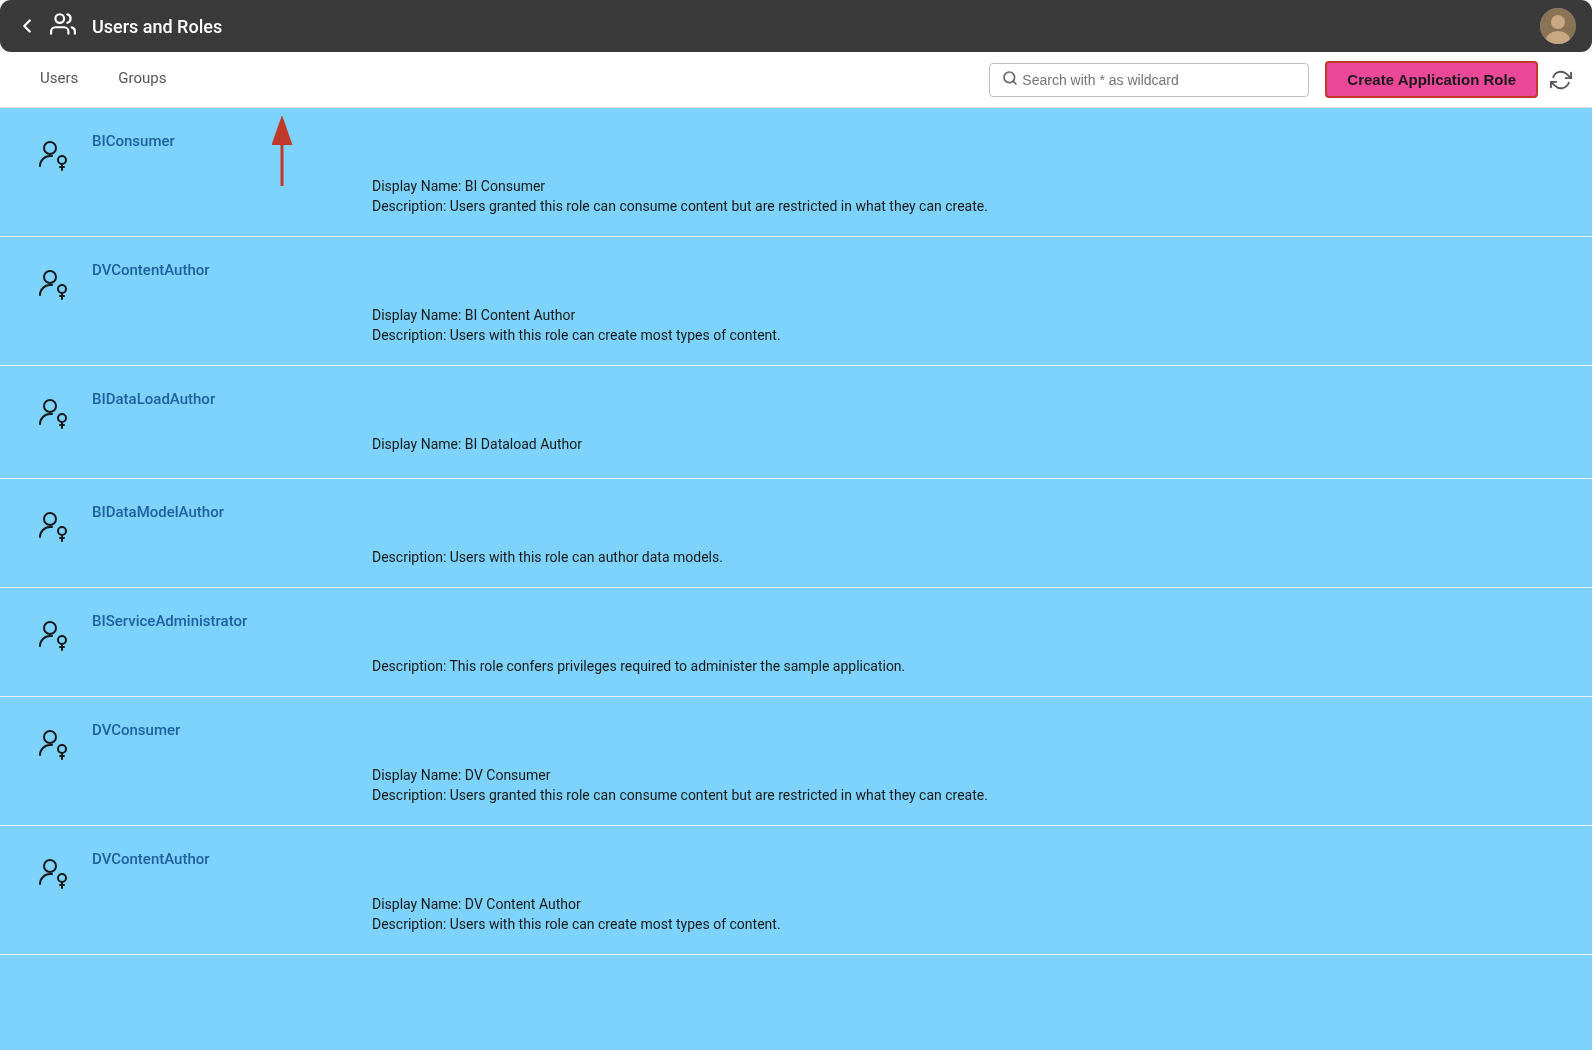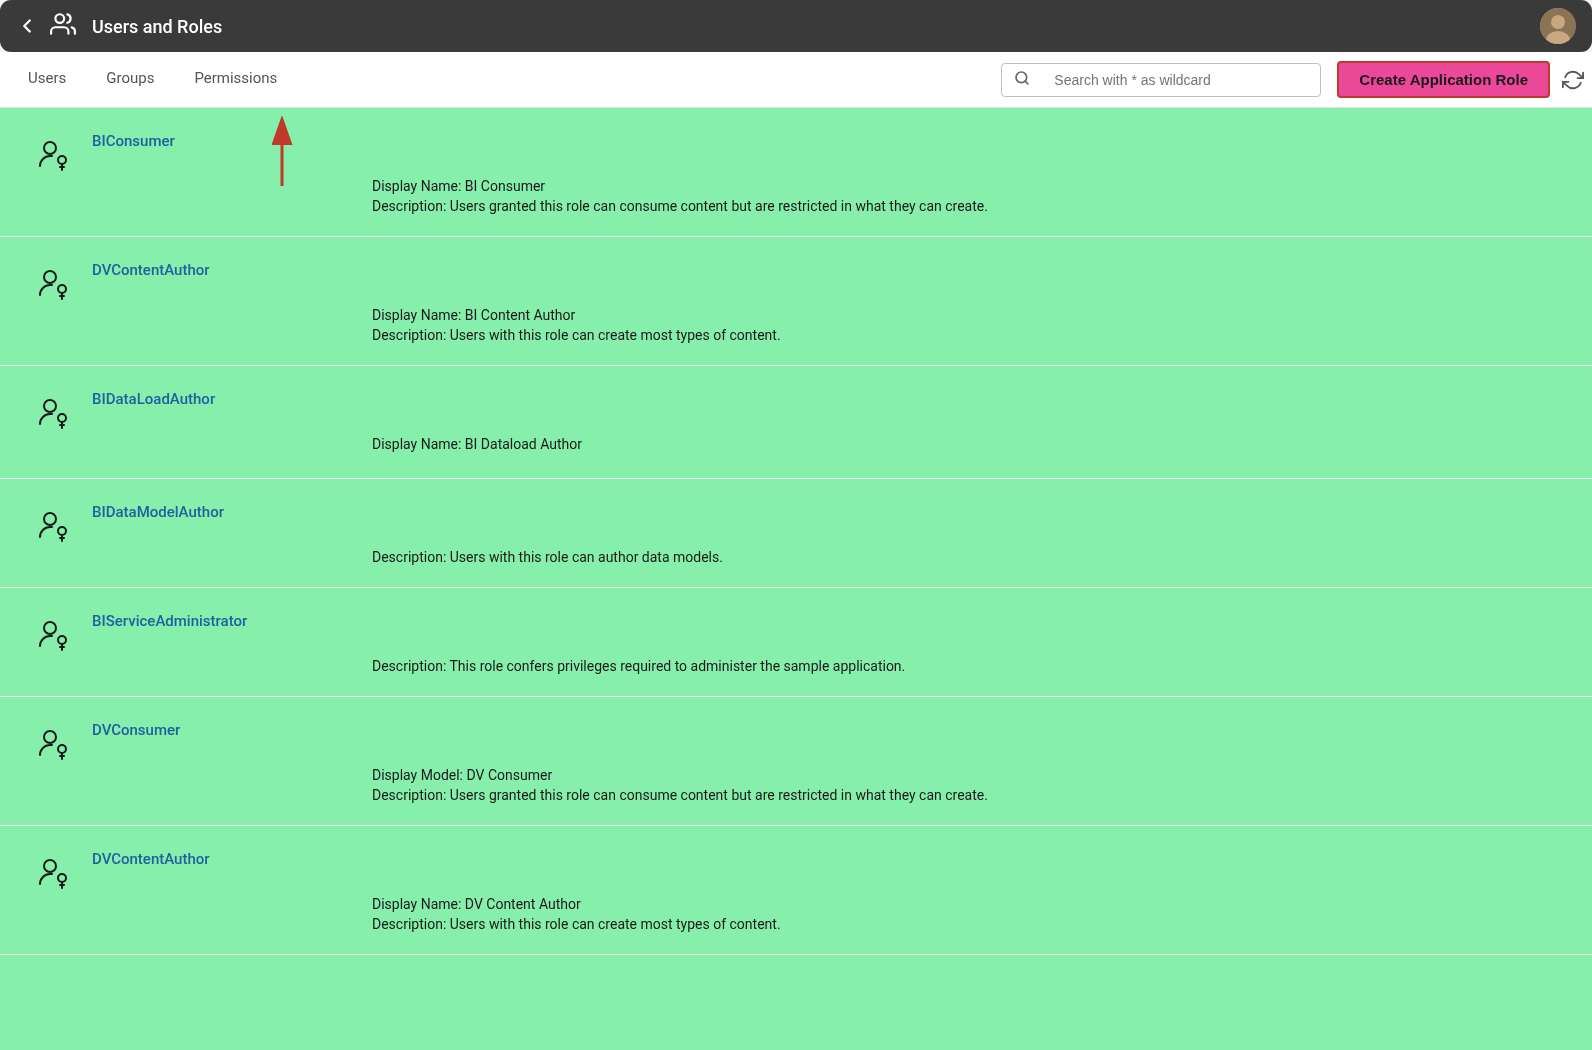--- a/index.html
+++ b/index.html
@@ -53,21 +53,21 @@
       width: 36px;
       height: 36px;
     }
 
     
     .nav-bar {
       background: #ffffff;
       height: 56px;
       display: flex;
       align-items: center;
-      padding: 0 8px;
+      padding: 0 20px;
       border-bottom: 1px solid #e0e0e0;
       gap: 0;
     }
     .nav-tab {
       height: 56px;
       display: flex;
       align-items: center;
       padding: 0 20px;
       font-size: 15px;
       color: #555;
@@ -85,21 +85,21 @@
       flex: 1;
     }
     .search-box {
       display: flex;
       align-items: center;
       border: 1px solid #c0c0c0;
       border-radius: 4px;
       padding: 6px 12px;
       background: #fff;
       width: 320px;
-      gap: 24px;
+      gap: 4px;
     }
     .search-box input {
       border: none;
       outline: none;
       font-size: 14px;
       color: #888;
       width: 100%;
       background: transparent;
     }
     .search-icon-wrap {
@@ -124,21 +124,21 @@
       border: none;
       cursor: pointer;
       font-size: 20px;
       color: #555;
       display: flex;
       align-items: center;
     }
 
     
     .content {
-      background: #86efac;
+      background: #7dd3fc;
       padding: 0 0 32px 0;
       min-height: 942px;
     }
 
     
     .role-list {
       padding: 0;
     }
     .role-row {
       display: flex;
@@ -209,21 +209,20 @@
       <circle cx="18" cy="18" r="18" fill="#8B7355"></circle>
       <circle cx="18" cy="14" r="7" fill="#c8a882"></circle>
       <ellipse cx="18" cy="32" rx="12" ry="9" fill="#c8a882"></ellipse>
     </svg>
   </div>
 </div>
 
 <div class="nav-bar">
   <div class="nav-tab">Users</div>
   <div class="nav-tab">Groups</div>
-  <div class="nav-tab">Permissions</div>
   <div class="nav-spacer"></div>
   <div class="search-box">
     <span class="search-icon-wrap">
       <svg width="16" height="16" viewBox="0 0 24 24" fill="none" stroke="#666" stroke-width="2.5" stroke-linecap="round" stroke-linejoin="round">
         <circle cx="11" cy="11" r="8"></circle>
         <line x1="21" y1="21" x2="16.65" y2="16.65"></line>
       </svg>
     </span>
     <input type="text" placeholder="Search with * as wildcard" style="">
   </div>
@@ -338,21 +337,21 @@
         <svg viewBox="0 0 36 36" fill="none" xmlns="http://www.w3.org/2000/svg">
           <circle cx="14" cy="12" r="6" stroke="#1a1a1a" stroke-width="2"></circle>
           <path d="M4 30c0-5.523 4.477-10 10-10h2" stroke="#1a1a1a" stroke-width="2" stroke-linecap="round"></path>
           <circle cx="26" cy="24" r="4" stroke="#1a1a1a" stroke-width="2"></circle>
           <line x1="26" y1="28" x2="26" y2="34" stroke="#1a1a1a" stroke-width="2" stroke-linecap="round"></line>
           <line x1="24" y1="31" x2="28" y2="31" stroke="#1a1a1a" stroke-width="2" stroke-linecap="round"></line>
         </svg>
       </div>
       <div class="role-name">DVConsumer</div>
       <div class="role-info">
-        <div class="role-display-name">Display Model: DV Consumer</div>
+        <div class="role-display-name">Display Name: DV Consumer</div>
         <div class="role-description">Description: Users granted this role can consume content but are restricted in what they can create.</div>
       </div>
     </div>
 
     <div class="role-row">
       <div class="role-icon">
         <svg viewBox="0 0 36 36" fill="none" xmlns="http://www.w3.org/2000/svg">
           <circle cx="14" cy="12" r="6" stroke="#1a1a1a" stroke-width="2"></circle>
           <path d="M4 30c0-5.523 4.477-10 10-10h2" stroke="#1a1a1a" stroke-width="2" stroke-linecap="round"></path>
           <circle cx="26" cy="24" r="4" stroke="#1a1a1a" stroke-width="2"></circle>

